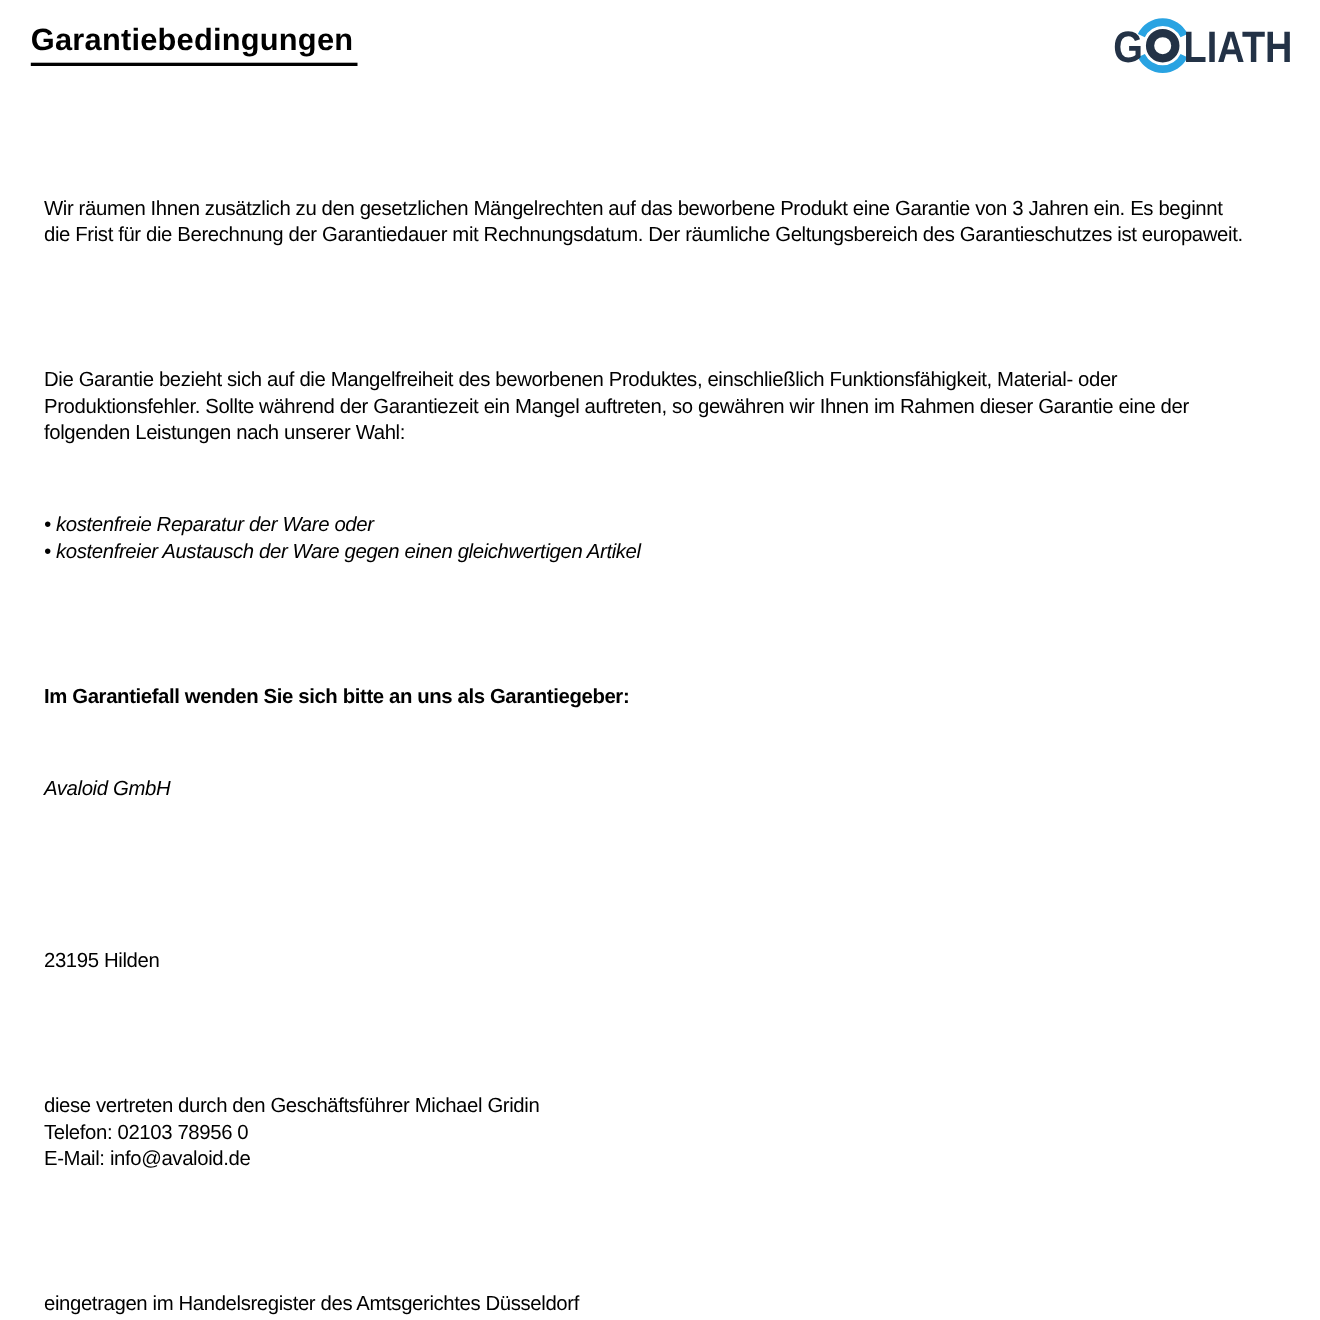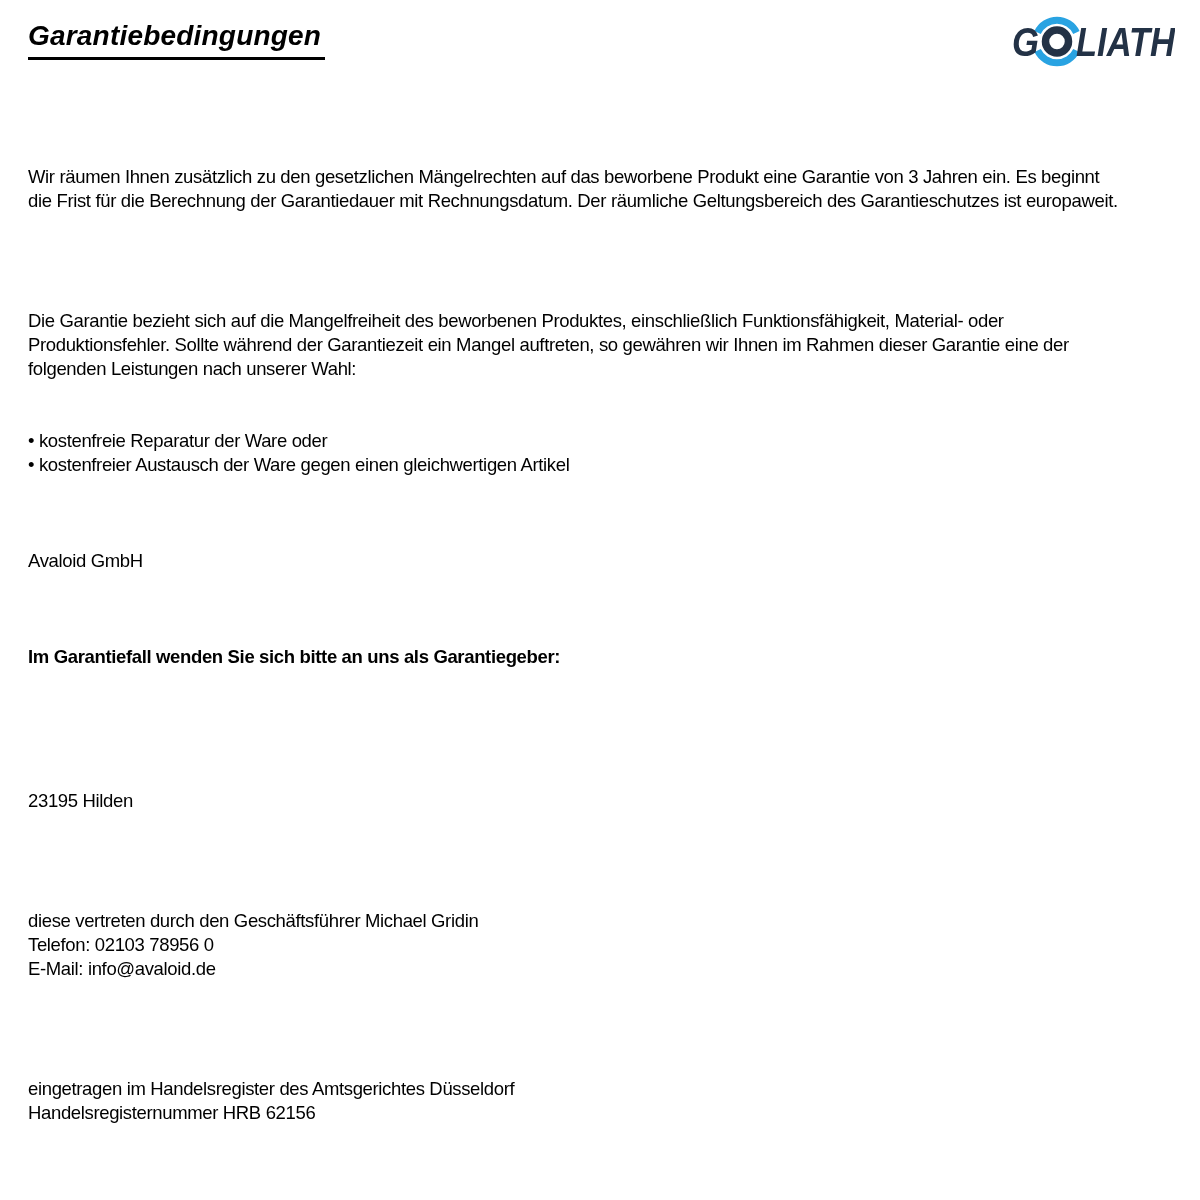--- a/index.html
+++ b/index.html
@@ -14,21 +14,20 @@
     font-family: "Liberation Sans", "DejaVu Sans", sans-serif;
     color: #000000;
   }
   .page {
     position: relative;
     width: 1144px;
     padding: 0 28px;
   }
   .header {
     position: relative;
-    font-style: italic;
   }
   .title {
     display: inline-block;
     margin: 22px 0 0 0;
     font-size: 28px;
     font-weight: 700;
     line-height: 1;
     letter-spacing: 0.2px;
     padding: 0 4px 7px 0;
     border-bottom: 3px solid #000000;
@@ -41,23 +40,23 @@
     height: 56px;
   }
   .logo svg { display: block; }
   .content {
     margin-top: 33px;
     font-size: 18.5px;
     line-height: 24px;
     letter-spacing: -0.35px;
     white-space: pre;
   }
-  .block { margin: 0; }
+  .block { margin: 12px; }
   .block + .block { margin-top: 24px; }
-  .block.joined { margin-top: 0; }
+  .block.joined { margin-top: 0; font-style: italic; }
   .bold { font-weight: 700; }
 </style>
 </head>
 <body>
 
 <div class="page">
 
   <header class="header">
     <h1 class="title">Garantiebedingungen</h1>
 
@@ -76,22 +75,22 @@
 
     <div class="block">Wir räumen Ihnen zusätzlich zu den gesetzlichen Mängelrechten auf das beworbene Produkt eine Garantie von 3 Jahren ein. Es beginnt
 die Frist für die Berechnung der Garantiedauer mit Rechnungsdatum. Der räumliche Geltungsbereich des Garantieschutzes ist europaweit.</div>
 
     <div class="block">Die Garantie bezieht sich auf die Mangelfreiheit des beworbenen Produktes, einschließlich Funktionsfähigkeit, Material- oder
 Produktionsfehler. Sollte während der Garantiezeit ein Mangel auftreten, so gewähren wir Ihnen im Rahmen dieser Garantie eine der
 folgenden Leistungen nach unserer Wahl:</div>
     <div class="block joined">• kostenfreie Reparatur der Ware oder
 • kostenfreier Austausch der Ware gegen einen gleichwertigen Artikel</div>
 
+    <div class="block bold">Im Garantiefall wenden Sie sich bitte an uns als Garantiegeber:</div>
     <div class="block joined">Avaloid GmbH</div>
-    <div class="block bold">Im Garantiefall wenden Sie sich bitte an uns als Garantiegeber:</div>
 
 
     <div class="block">23195 Hilden</div>
 
     <div class="block">diese vertreten durch den Geschäftsführer Michael Gridin
 Telefon: 02103 78956 0
 E-Mail: info@avaloid.de</div>
 
     <div class="block">eingetragen im Handelsregister des Amtsgerichtes Düsseldorf
 Handelsregisternummer HRB 62156</div>

